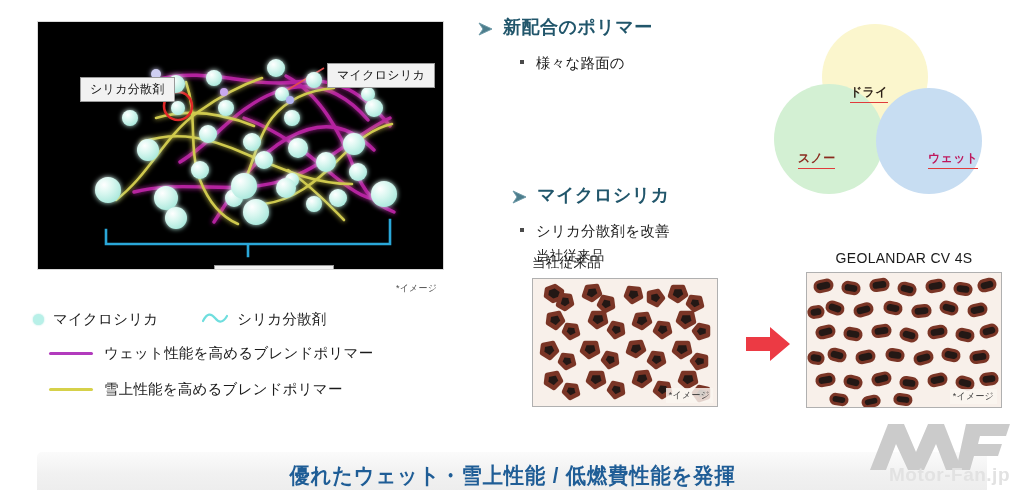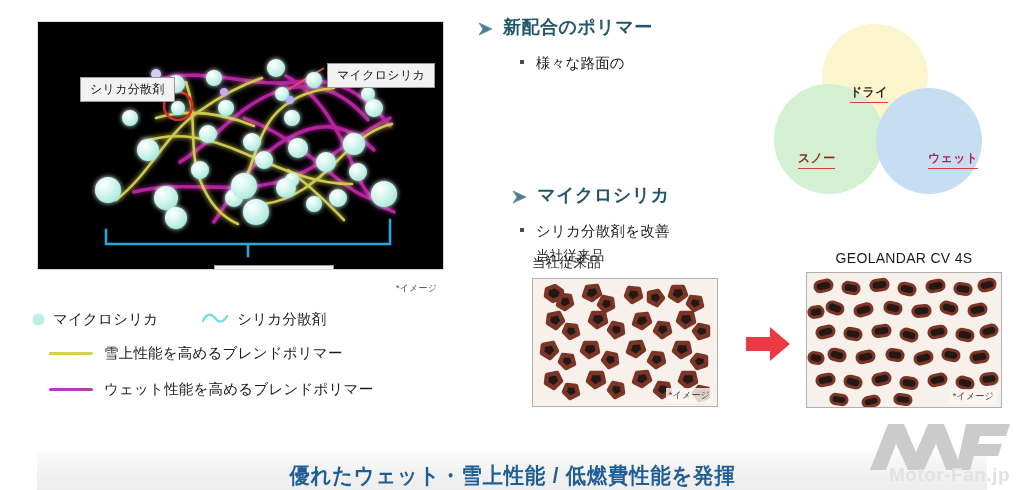--- a/index.html
+++ b/index.html
@@ -336,27 +336,27 @@
       <span class="wave-dispersant">
         <svg width="26" height="12" viewBox="0 0 26 12">
             <path d="M1,9 C5,1 9,1 13,6 C17,11 21,11 25,4" stroke="#6fdede" stroke-width="2.2" fill="none" stroke-linecap="round"></path>
           </svg>
       </span>
       <span class="legend-label">シリカ分散剤</span>
     </span>
   </div>
 
   <div class="legend-row">
+    <span class="bar-line bar-wet"></span>
+    <span class="legend-label">ウェット性能を高めるブレンドポリマー</span>
+  </div>
+
+  <div class="legend-row">
     <span class="bar-line bar-snow"></span>
     <span class="legend-label">雪上性能を高めるブレンドポリマー</span>
-  </div>
-
-  <div class="legend-row">
-    <span class="bar-line bar-wet"></span>
-    <span class="legend-label">ウェット性能を高めるブレンドポリマー</span>
   </div>
 
 </div>
 
 <div class="bullet-block" id="block-polymer">
   <div class="bullet-head">
     <span class="arrow-marker">
       <svg width="15" height="14" viewBox="0 0 15 14">
           <path d="M1,1 L14,7 L1,13 L5,7 Z" fill="#4c7d8c" stroke="#6e9aa8" stroke-width="1"></path>
         </svg>

